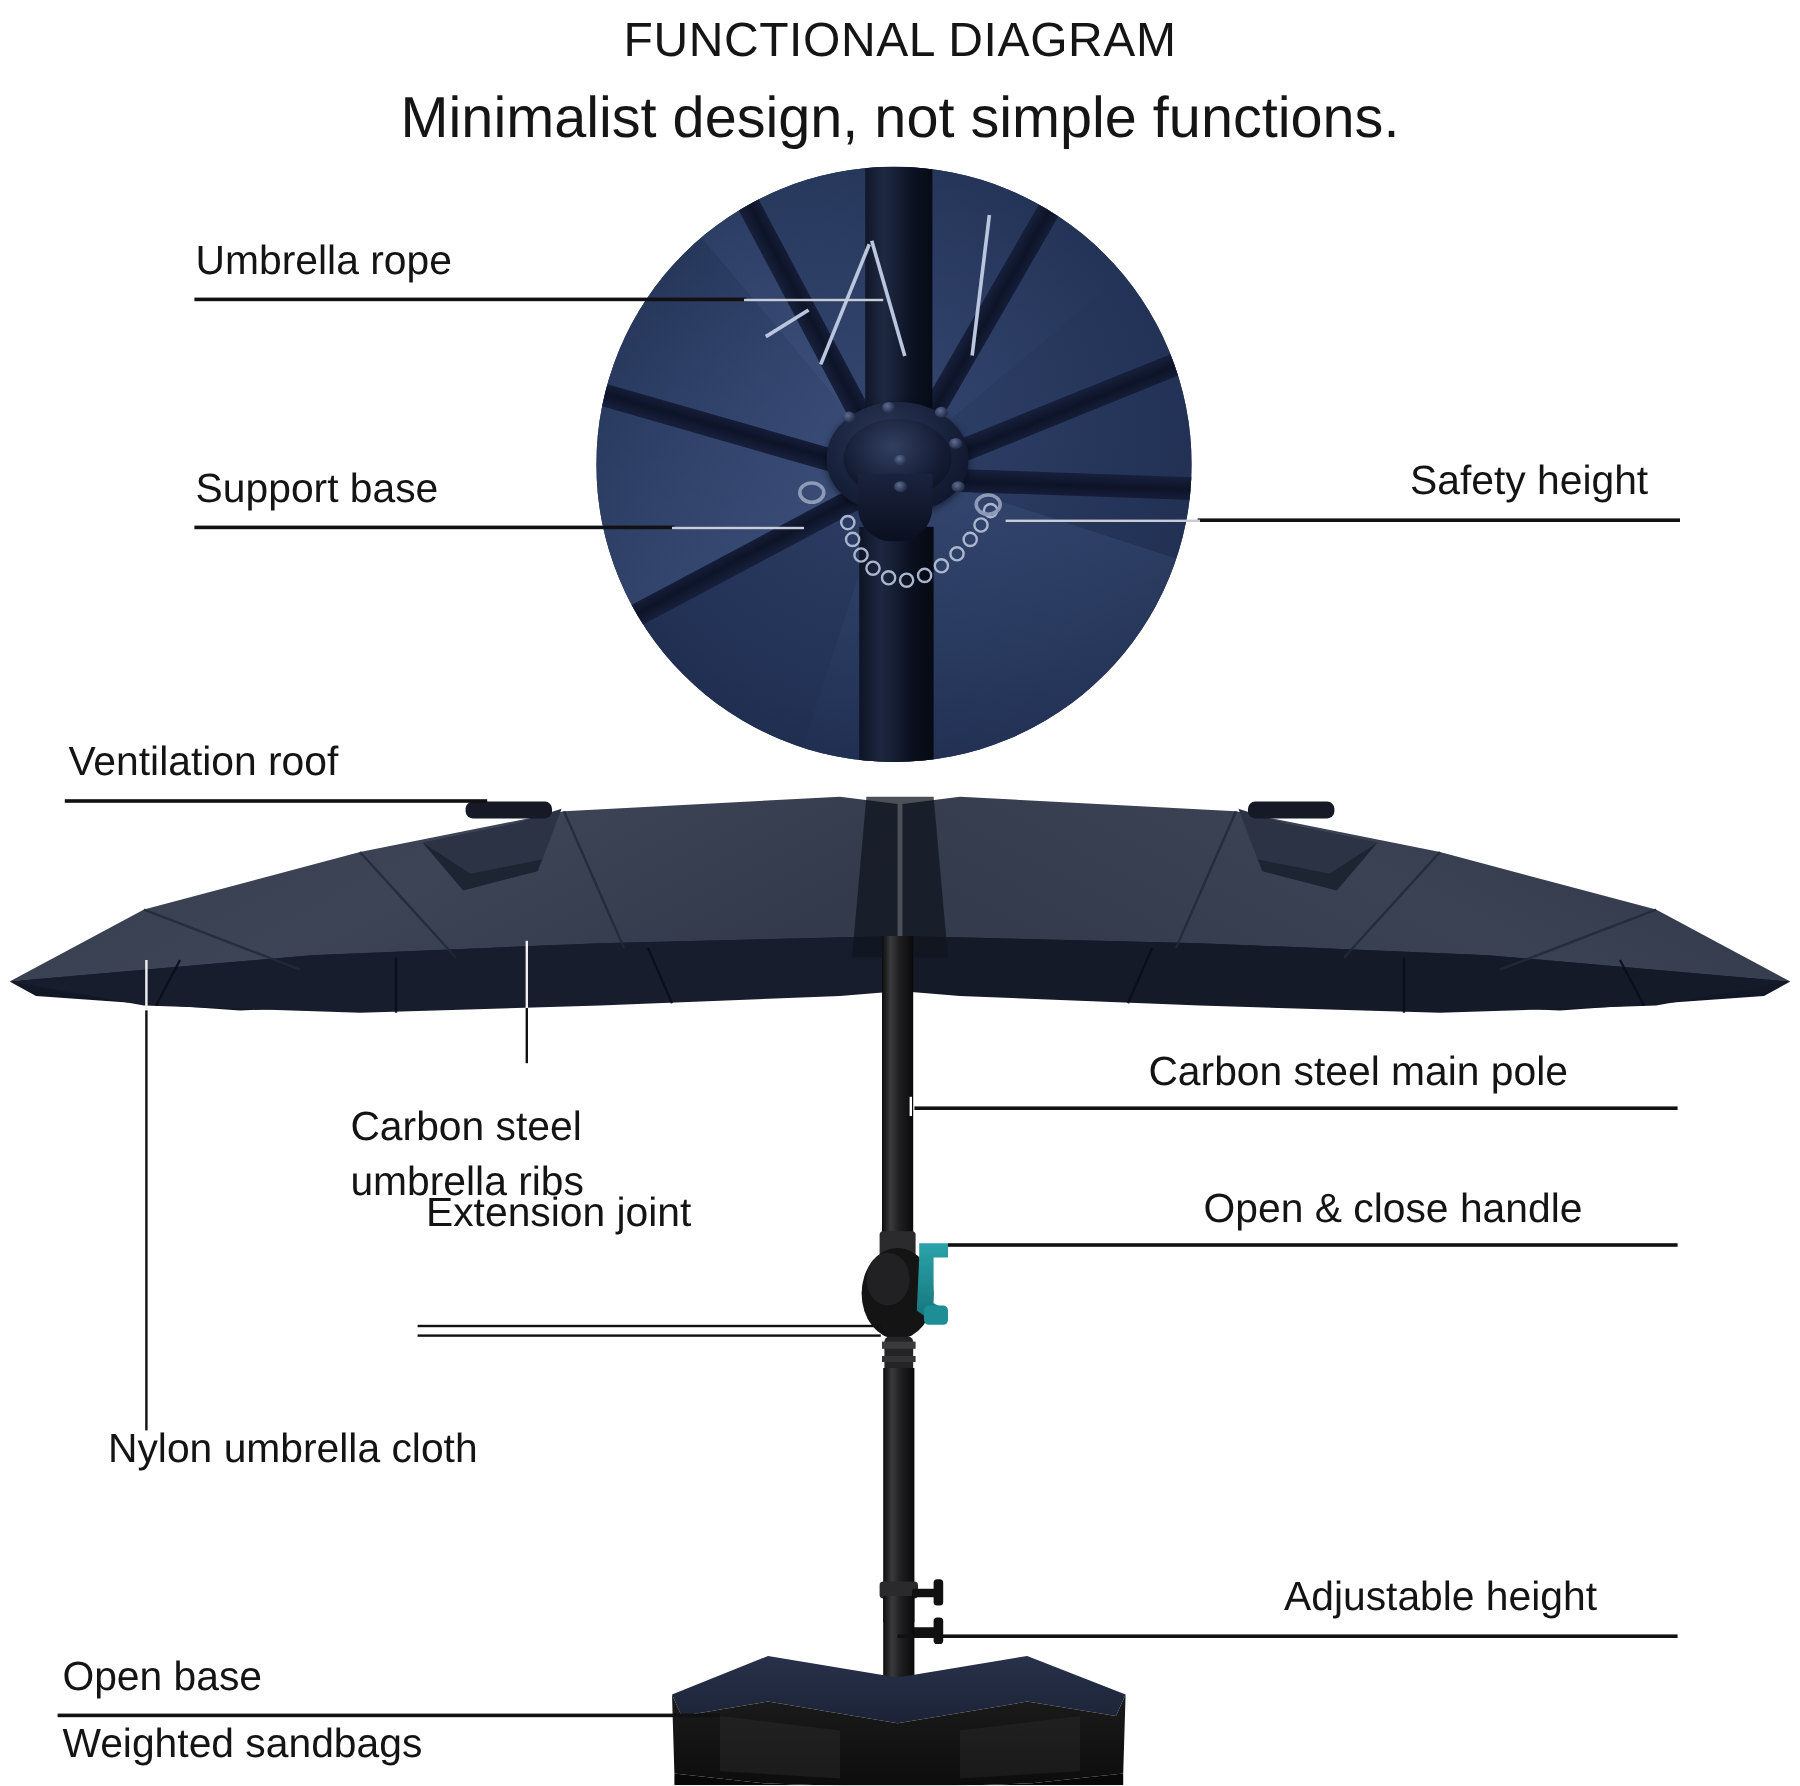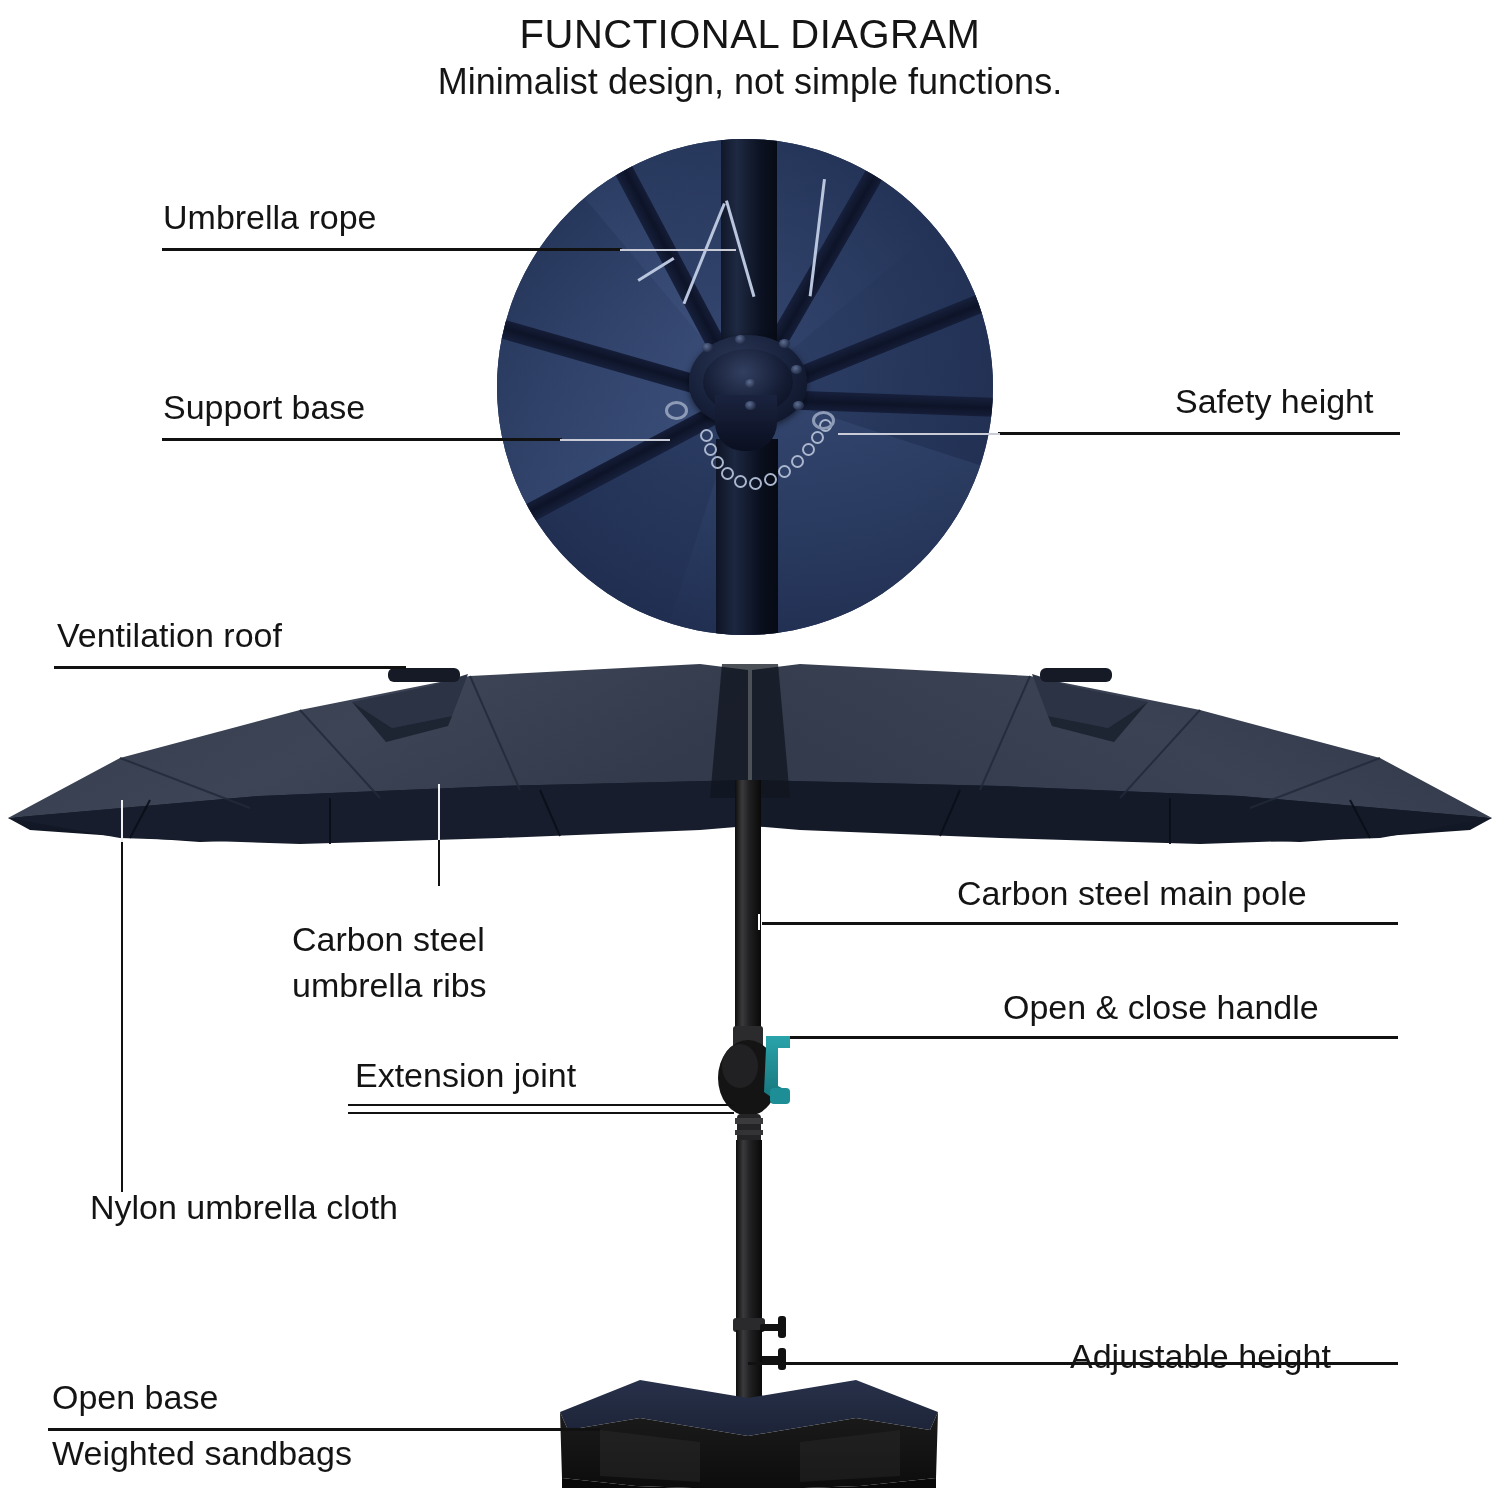--- a/index.html
+++ b/index.html
@@ -27,24 +27,24 @@
     text-align: center;
     font-size: 40px;
     line-height: 64px;
     font-weight: 400;
     letter-spacing: 0.5px;
     color: #151515;
     white-space: nowrap;
   }
   .subtitle {
     position: absolute;
-    left: 0; top: 59px;
+    left: 0; top: 76px;
     width: 1500px;
     text-align: center;
-    font-size: 36px;
+    font-size: 48px;
     line-height: 46px;
     font-weight: 400;
     color: #151515;
     white-space: nowrap;
   }
 
   
   .label {
     position: absolute;
     font-size: 34px;
@@ -372,23 +372,23 @@
 
   <div class="label two-line" style="left:292px; top:916px; width:300px;">
     <span>Carbon steel</span><br>
     <span>umbrella ribs</span>
   </div>
 
   <div class="label" style="left:957px; top:872px;">Carbon steel main pole</div>
 
   <div class="label" style="left:1003px; top:986px;">Open &amp; close handle</div>
 
-  <div class="label" style="left:355px; top:1054px;text-align:right;">Extension joint</div>
+  <div class="label" style="left:355px; top:990px;text-align:right;">Extension joint</div>
 
   <div class="label" style="left:90px; top:1186px;">Nylon umbrella cloth</div>
 
-  <div class="label" style="left:1070px; top:1310px;margin-top:25px;">Adjustable height</div>
+  <div class="label" style="left:1070px; top:1310px;">Adjustable height</div>
 
   <div class="label" style="left:52px; top:1376px;">Open base</div>
 
   <div class="label" style="left:52px; top:1432px;">Weighted sandbags</div>
 
 </div>
 
 </body></html>

